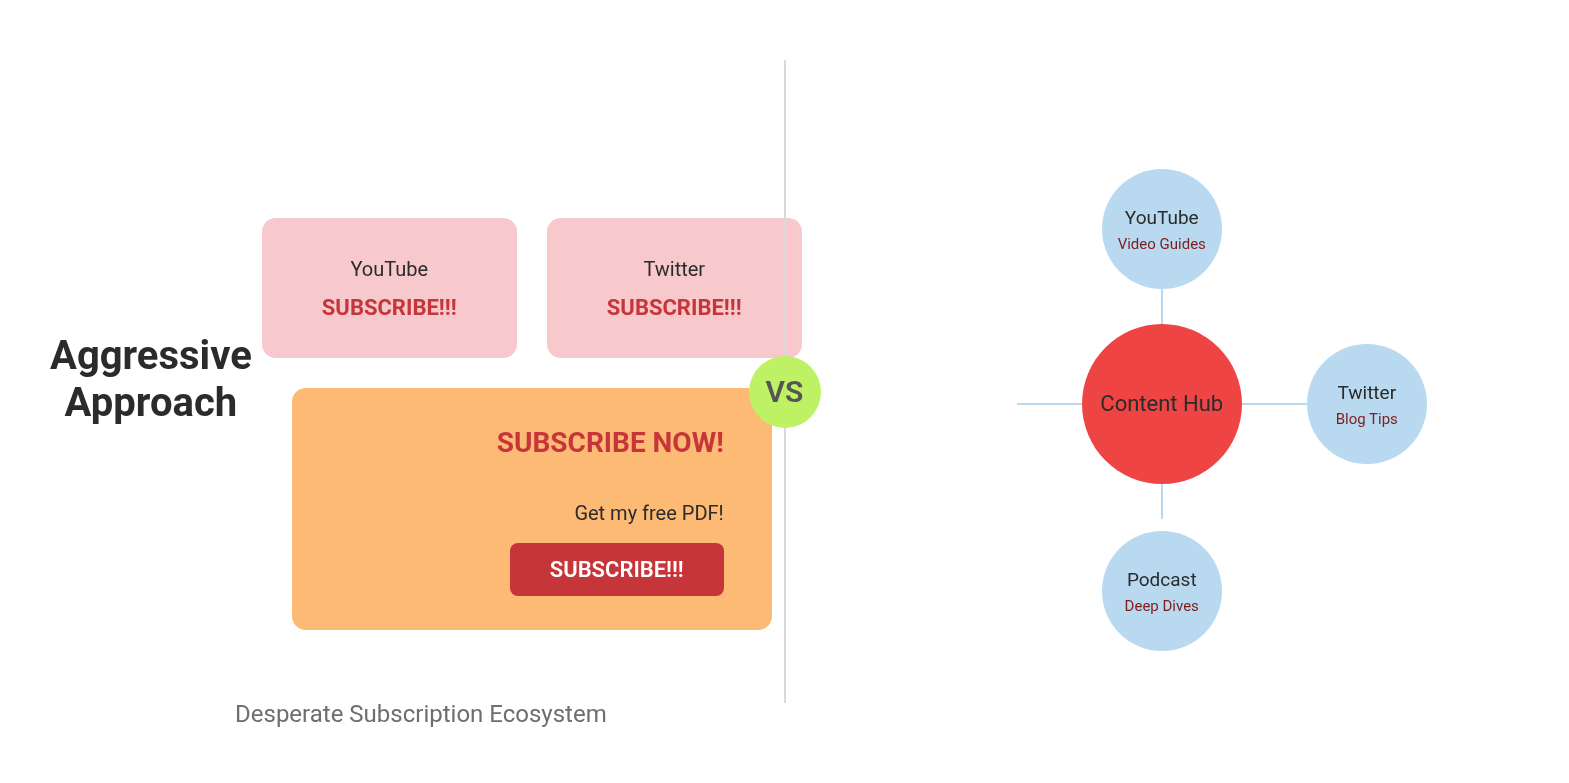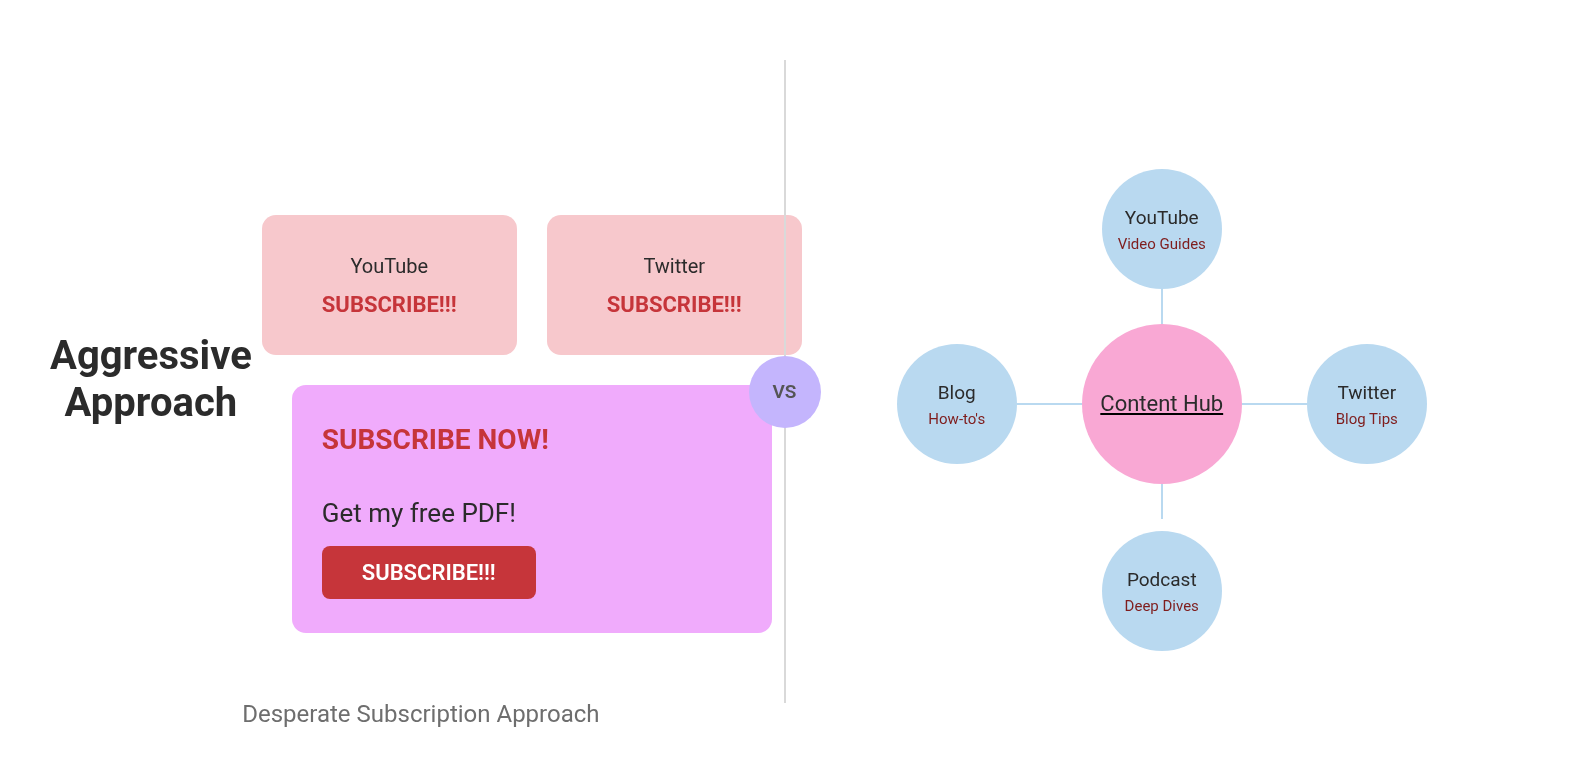--- a/index.html
+++ b/index.html
@@ -51,26 +51,26 @@
       background: #d9d9d9;
       transform: translateX(-50%);
     }
     .vs-badge {
       position: absolute;
       left: 50%;
       top: 50%;
       transform: translate(-50%, -50%);
       width: 72px;
       height: 72px;
-      background: #c4b5fd;
+      background: #bef264;
       border-radius: 50%;
       display: flex;
       align-items: center;
       justify-content: center;
-      font-size: 19px;
+      font-size: 30px;
       font-weight: 600;
       color: #555;
       z-index: 2;
     }
     
     .aggressive-content {
       display: flex;
       flex-direction: column;
       gap: 30px;
       width: 560px;
@@ -95,37 +95,37 @@
     .small-card-title {
       font-size: 20px;
       color: #2b2b2b;
     }
     .small-card-cta {
       font-size: 22px;
       font-weight: 700;
       color: #c6353a;
     }
     .big-card {
-      background: #f0abfc;
+      background: #fdba74;
       border-radius: 14px;
       width: 480px;
       margin: 0 auto;
-      padding: 38px 30px 34px 30px;
-      display: flex;
-      flex-direction: column;
-      align-items: flex-start;
+      padding: 38px 48px 34px 30px;
+      display: flex;
+      flex-direction: column;
+      align-items: flex-end;
       gap: 18px;
     }
     .big-card-headline {
       font-size: 28px;
       font-weight: 700;
       color: #c6353a;
     }
     .big-card-sub {
-      font-size: 26px;
+      font-size: 20px;
       color: #2b2b2b;
       margin-top: 24px;
     }
     .big-card-button {
       background: #c6353a;
       color: #ffffff;
       font-size: 22px;
       font-weight: 600;
       padding: 14px 40px;
       border-radius: 8px;
@@ -150,25 +150,24 @@
       display: flex;
       flex-direction: column;
       align-items: center;
       justify-content: center;
       text-align: center;
       gap: 6px;
     }
     .node-center {
       width: 160px;
       height: 160px;
-      background: #f9a8d4;
+      background: #ef4444;
       left: 50%;
       top: 50%;
       transform: translate(-50%, -50%);
-      text-decoration: underline;
     }
     .node-center-text {
       font-size: 22px;
       color: #2b2b2b;
       line-height: 1.3;
     }
     .node-outer {
       width: 120px;
       height: 120px;
       background: #b9d9f0;
@@ -206,21 +205,21 @@
         </div>
       </div>
 
       <div class="big-card">
         <div class="big-card-headline">SUBSCRIBE NOW!</div>
         <div class="big-card-sub">Get my free PDF!</div>
         <div class="big-card-button">SUBSCRIBE!!!</div>
       </div>
     </div>
 
-    <div class="panel-footer">Desperate Subscription Approach</div>
+    <div class="panel-footer">Desperate Subscription Ecosystem</div>
   </div>
 
   <div class="divider"></div>
   <div class="vs-badge">VS</div>
 
   <div class="panel">
 
     <div class="hub-wrap">
       <svg class="hub-svg" viewBox="0 0 560 510">
         <line x1="280" y1="140" x2="280" y2="175" stroke="#b9d9f0" stroke-width="2"></line>
@@ -238,21 +237,17 @@
         <div class="node-outer-sub">Video Guides</div>
       </div>
       <div class="node node-outer node-right">
         <div class="node-outer-title">Twitter</div>
         <div class="node-outer-sub">Blog Tips</div>
       </div>
       <div class="node node-outer node-bottom">
         <div class="node-outer-title">Podcast</div>
         <div class="node-outer-sub">Deep Dives</div>
       </div>
-      <div class="node node-outer node-left">
-        <div class="node-outer-title">Blog</div>
-        <div class="node-outer-sub">How-to's</div>
-      </div>
     </div>
 
   </div>
 
 </div>
 
 </body></html>

